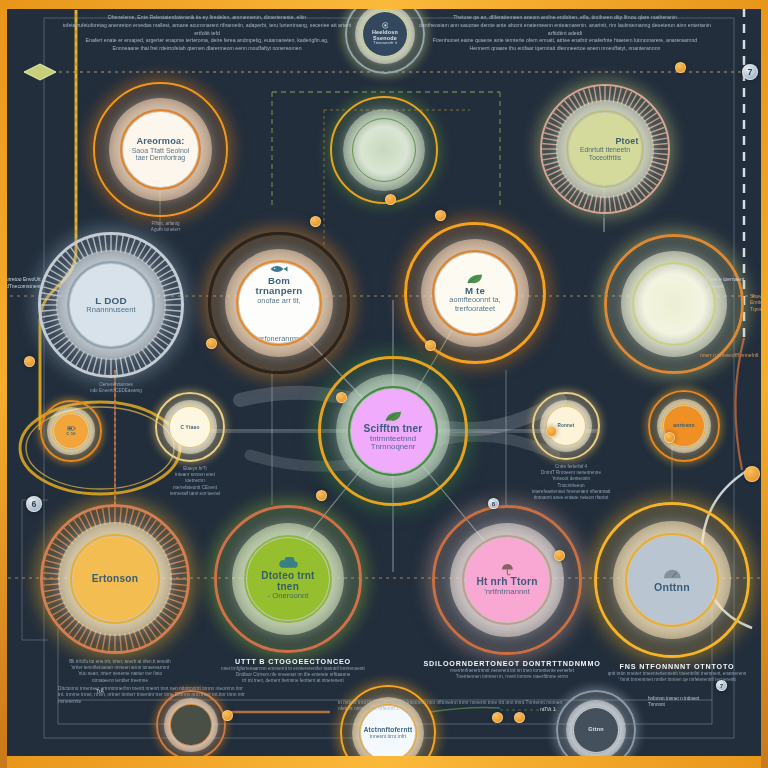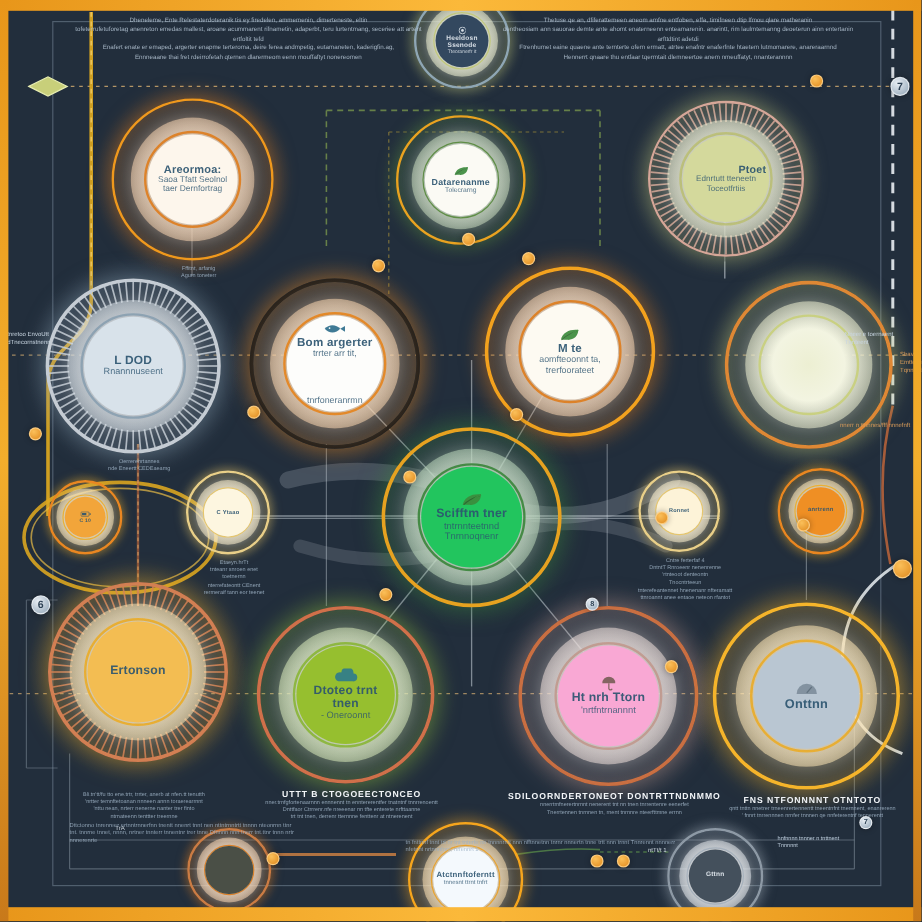--- a/index.html
+++ b/index.html
@@ -228,29 +228,20 @@
           <div class="n-title" style="color: rgb(45, 85, 112); font-size: 9.18px;">Areormoa:</div>
           <div class="n-sub" style="color: rgb(45, 85, 112); font-size: 7.02px;">Saoa Tfatt Seolnol</div>
           <div class="n-sub" style="color: rgb(45, 85, 112); font-size: 7.02px;">taer Dernfortrag</div>
         </div>
       </div>
       <div class="node" style="left: 330px; top: 96px; width: 108px; height: 108px;">
         <div class="glow" style="left: -12.96px; top: -12.96px; width: 133.92px; height: 133.92px; background: radial-gradient(circle, rgba(91, 143, 62, 0.333) 0%, rgba(91, 143, 62, 0.133) 45%, transparent 70%);"></div>
         <div class="ring" style="border: 2.376px solid rgb(244, 164, 29); box-shadow: rgba(91, 143, 62, 0.533) 0px 0px 15.12px, rgba(91, 143, 62, 0.333) 0px 0px 10.8px inset;"></div>
         <div class="ring" style="inset: 12.96px; background: radial-gradient(circle, rgb(255, 255, 255) 40%, rgba(91, 143, 62, 0.267) 100%); box-shadow: rgba(255, 255, 255, 0.4) 0px 0px 12.96px;"></div>
         <div class="ring" style="inset: 21.6px; border: 1.728px solid rgb(91, 143, 62); opacity: 0.9;"></div>
-        <div class="core" style="width: 60.48px; height: 60.48px; background: rgb(251, 250, 244); box-shadow: rgba(0, 0, 0, 0.133) 0px 0px 8.64px;">
-          <span class="node-icon"><svg width="14.688000000000002" height="9.180000000000001" viewBox="0 0 24 14">
-              <path d="M3 12C5 4 13 1 21 2c0 7-6 11-12 10z" fill="#3d8b3d"></path>
-              <path d="M4 12C8 8 14 5 20 3" stroke="#2f5f2f" stroke-width="1" fill="none"></path>
-              <path d="M11 12C12 7 16 4 21 2" stroke="#3d8b3d" stroke-width="1.4" fill="none"></path>
-            </svg></span>
-          <div class="n-title" style="color: rgb(45, 85, 112); font-size: 7.344px;">Datarenanme</div>
-          <div class="n-sub" style="color: rgb(45, 85, 112); font-size: 5.616px;">Tolecrarng</div>
-        </div>
       </div>
       <div class="node" style="left: 540px; top: 84px; width: 130px; height: 130px;">
         <div class="glow" style="left: -15.6px; top: -15.6px; width: 161.2px; height: 161.2px; background: radial-gradient(circle, rgba(194, 199, 122, 0.333) 0%, rgba(194, 199, 122, 0.133) 45%, transparent 70%);"></div>
         <div class="ring" style="border: 2.86px solid rgb(215, 164, 154); box-shadow: rgba(194, 199, 122, 0.533) 0px 0px 18.2px, rgba(194, 199, 122, 0.333) 0px 0px 13px inset;"></div>
         <div style="position: absolute; inset: 0px;">
           <svg width="130" height="130" viewBox="0 0 130 130" style="position:absolute;left:0;top:0;">
             <line x1="112.4" y1="65.0" x2="128.0" y2="65.0" stroke="#d7a49a" stroke-width="1.4" opacity="0.85"></line>
             <line x1="112.2" y1="69.1" x2="127.8" y2="70.5" stroke="#d7a49a" stroke-width="1.4" opacity="0.85"></line>
             <line x1="111.7" y1="73.2" x2="127.0" y2="75.9" stroke="#d7a49a" stroke-width="1.4" opacity="0.85"></line>
             <line x1="110.8" y1="77.3" x2="125.9" y2="81.3" stroke="#d7a49a" stroke-width="1.4" opacity="0.85"></line>
@@ -422,22 +413,22 @@
         <div class="glow" style="left: -17.04px; top: -17.04px; width: 176.08px; height: 176.08px; background: radial-gradient(circle, rgba(240, 138, 30, 0.333) 0%, rgba(240, 138, 30, 0.133) 45%, transparent 70%);"></div>
         <div class="ring" style="border: 3.124px solid rgb(27, 27, 27); box-shadow: rgba(240, 138, 30, 0.533) 0px 0px 19.88px, rgba(240, 138, 30, 0.333) 0px 0px 14.2px inset;"></div>
         <div class="ring" style="inset: 17.04px; background: radial-gradient(circle, rgb(255, 255, 255) 40%, rgba(240, 138, 30, 0.267) 100%); box-shadow: rgba(255, 255, 255, 0.4) 0px 0px 17.04px;"></div>
         <div class="ring" style="inset: 28.4px; border: 2.272px solid rgb(240, 138, 30); opacity: 0.9;"></div>
         <div class="core" style="width: 79.52px; height: 79.52px; background: rgb(253, 253, 251); box-shadow: rgba(0, 0, 0, 0.133) 0px 0px 11.36px;">
           <span class="node-icon"><svg width="19.312" height="12.07" viewBox="0 0 24 12">
               <path d="M2 6c4-5 12-5 16 0-4 5-12 5-16 0z" fill="#2f6f8c"></path>
               <path d="M18 6l5-3v6z" fill="#2f6f8c"></path>
               <circle cx="7" cy="5.2" r=".9" fill="#fff"></circle>
             </svg></span>
-          <div class="n-title" style="color: rgb(45, 85, 112); font-size: 9.656px;">Bom argerter</div>
-          <div class="n-sub" style="color: rgb(45, 85, 112); font-size: 7.384px;">trrter arr tit,</div>
+          <div class="n-title" style="color: rgb(45, 85, 112); font-size: 9.656px;">Bom trnanpern</div>
+          <div class="n-sub" style="color: rgb(45, 85, 112); font-size: 7.384px;">onofae arr tit,</div>
           <div class="n-sub" style="color: rgb(45, 85, 112); font-size: 7.384px; margin-top: 30px;">tnrfoneranrmn</div>
         </div>
       </div>
       <div class="node" style="left: 404px; top: 222px; width: 142px; height: 142px;">
         <div class="glow" style="left: -17.04px; top: -17.04px; width: 176.08px; height: 176.08px; background: radial-gradient(circle, rgba(232, 130, 30, 0.333) 0%, rgba(232, 130, 30, 0.133) 45%, transparent 70%);"></div>
         <div class="ring" style="border: 3.124px solid rgb(244, 164, 29); box-shadow: rgba(232, 130, 30, 0.533) 0px 0px 19.88px, rgba(232, 130, 30, 0.333) 0px 0px 14.2px inset;"></div>
         <div class="ring" style="inset: 17.04px; background: radial-gradient(circle, rgb(255, 255, 255) 40%, rgba(232, 130, 30, 0.267) 100%); box-shadow: rgba(255, 255, 255, 0.4) 0px 0px 17.04px;"></div>
         <div class="ring" style="inset: 28.4px; border: 2.272px solid rgb(232, 130, 30); opacity: 0.9;"></div>
         <div class="core" style="width: 79.52px; height: 79.52px; background: rgb(253, 250, 242); box-shadow: rgba(0, 0, 0, 0.133) 0px 0px 11.36px;">
           <span class="node-icon"><svg width="19.312" height="12.07" viewBox="0 0 24 14">
@@ -454,21 +445,21 @@
         <div class="glow" style="left: -16.8px; top: -16.8px; width: 173.6px; height: 173.6px; background: radial-gradient(circle, rgba(200, 207, 122, 0.333) 0%, rgba(200, 207, 122, 0.133) 45%, transparent 70%);"></div>
         <div class="ring" style="border: 3.08px solid rgb(224, 130, 46); box-shadow: rgba(200, 207, 122, 0.533) 0px 0px 19.6px, rgba(200, 207, 122, 0.333) 0px 0px 14px inset;"></div>
         <div class="ring" style="inset: 16.8px; background: radial-gradient(circle, rgb(255, 255, 255) 40%, rgba(200, 207, 122, 0.267) 100%); box-shadow: rgba(255, 255, 255, 0.4) 0px 0px 16.8px;"></div>
         <div class="ring" style="inset: 28px; border: 2.24px solid rgb(200, 207, 122); opacity: 0.9;"></div>
       </div>
       <div class="node" style="left: 318px; top: 356px; width: 150px; height: 150px;">
         <div class="glow" style="left: -18px; top: -18px; width: 186px; height: 186px; background: radial-gradient(circle, rgba(61, 139, 61, 0.333) 0%, rgba(61, 139, 61, 0.133) 45%, transparent 70%);"></div>
         <div class="ring" style="border: 3.3px solid rgb(244, 164, 29); box-shadow: rgba(61, 139, 61, 0.533) 0px 0px 21px, rgba(61, 139, 61, 0.333) 0px 0px 15px inset;"></div>
         <div class="ring" style="inset: 18px; background: radial-gradient(circle, rgb(255, 255, 255) 40%, rgba(61, 139, 61, 0.267) 100%); box-shadow: rgba(255, 255, 255, 0.4) 0px 0px 18px;"></div>
         <div class="ring" style="inset: 30px; border: 2.4px solid rgb(61, 139, 61); opacity: 0.9;"></div>
-        <div class="core" style="width: 84px; height: 84px; background: #22c55e; box-shadow: rgba(0, 0, 0, 0.133) 0px 0px 12px;">
+        <div class="core" style="width: 84px; height: 84px; background: #f0abfc; box-shadow: rgba(0, 0, 0, 0.133) 0px 0px 12px;">
           <span class="node-icon"><svg width="20.400000000000006" height="12.750000000000002" viewBox="0 0 24 14">
               <path d="M3 12C5 4 13 1 21 2c0 7-6 11-12 10z" fill="#3d8b3d"></path>
               <path d="M4 12C8 8 14 5 20 3" stroke="#2f5f2f" stroke-width="1" fill="none"></path>
               <path d="M11 12C12 7 16 4 21 2" stroke="#3d8b3d" stroke-width="1.4" fill="none"></path>
             </svg></span>
           <div class="n-title" style="color: rgb(45, 85, 112); font-size: 10.2px;">Scifftm tner</div>
           <div class="n-sub" style="color: rgb(45, 85, 112); font-size: 7.8px;">tntrnnteetnnd</div>
           <div class="n-sub" style="color: rgb(45, 85, 112); font-size: 7.8px;">Tnrnnoqnenr</div>
         </div>
       </div>
@@ -506,21 +497,21 @@
       </div>
       <div class="node" style="left: 648px; top: 390px; width: 72px; height: 72px;">
         <div class="glow" style="left: -8.64px; top: -8.64px; width: 89.28px; height: 89.28px; background: radial-gradient(circle, rgba(245, 180, 42, 0.333) 0%, rgba(245, 180, 42, 0.133) 45%, transparent 70%);"></div>
         <div class="ring" style="border: 2px solid rgb(232, 130, 30); box-shadow: rgba(245, 180, 42, 0.533) 0px 0px 10.08px, rgba(245, 180, 42, 0.333) 0px 0px 7.2px inset;"></div>
         <div class="ring" style="inset: 8.64px; background: radial-gradient(circle, rgb(255, 255, 255) 40%, rgba(245, 180, 42, 0.267) 100%); box-shadow: rgba(255, 255, 255, 0.4) 0px 0px 8.64px;"></div>
         <div class="ring" style="inset: 14.4px; border: 1.5px solid rgb(245, 180, 42); opacity: 0.9;"></div>
         <div class="core" style="width: 40.32px; height: 40.32px; background: rgb(239, 143, 36); box-shadow: rgba(0, 0, 0, 0.133) 0px 0px 5.76px;">
           <div class="n-title" style="color: rgb(45, 85, 112); font-size: 4.896px;">anrtrenn</div>
         </div>
       </div>
-      <div class="node" style="left: 40px; top: 485px; width: 150px; height: 150px;">
+      <div class="node" style="left: 40px; top: 504px; width: 150px; height: 150px;">
         <div class="glow" style="left: -18px; top: -18px; width: 186px; height: 186px; background: radial-gradient(circle, rgba(245, 180, 42, 0.333) 0%, rgba(245, 180, 42, 0.133) 45%, transparent 70%);"></div>
         <div class="ring" style="border: 3.3px solid rgb(207, 122, 85); box-shadow: rgba(245, 180, 42, 0.533) 0px 0px 21px, rgba(245, 180, 42, 0.333) 0px 0px 15px inset;"></div>
         <div style="position: absolute; inset: 0px;">
           <svg width="150" height="150" viewBox="0 0 150 150" style="position:absolute;left:0;top:0;">
             <line x1="130.0" y1="75.0" x2="148.0" y2="75.0" stroke="#cf7a55" stroke-width="1.4" opacity="0.85"></line>
             <line x1="129.8" y1="79.8" x2="147.7" y2="81.4" stroke="#cf7a55" stroke-width="1.4" opacity="0.85"></line>
             <line x1="129.2" y1="84.6" x2="146.9" y2="87.7" stroke="#cf7a55" stroke-width="1.4" opacity="0.85"></line>
             <line x1="128.1" y1="89.2" x2="145.5" y2="93.9" stroke="#cf7a55" stroke-width="1.4" opacity="0.85"></line>
             <line x1="126.7" y1="93.8" x2="143.6" y2="100.0" stroke="#cf7a55" stroke-width="1.4" opacity="0.85"></line>
             <line x1="124.8" y1="98.2" x2="141.2" y2="105.9" stroke="#cf7a55" stroke-width="1.4" opacity="0.85"></line>

